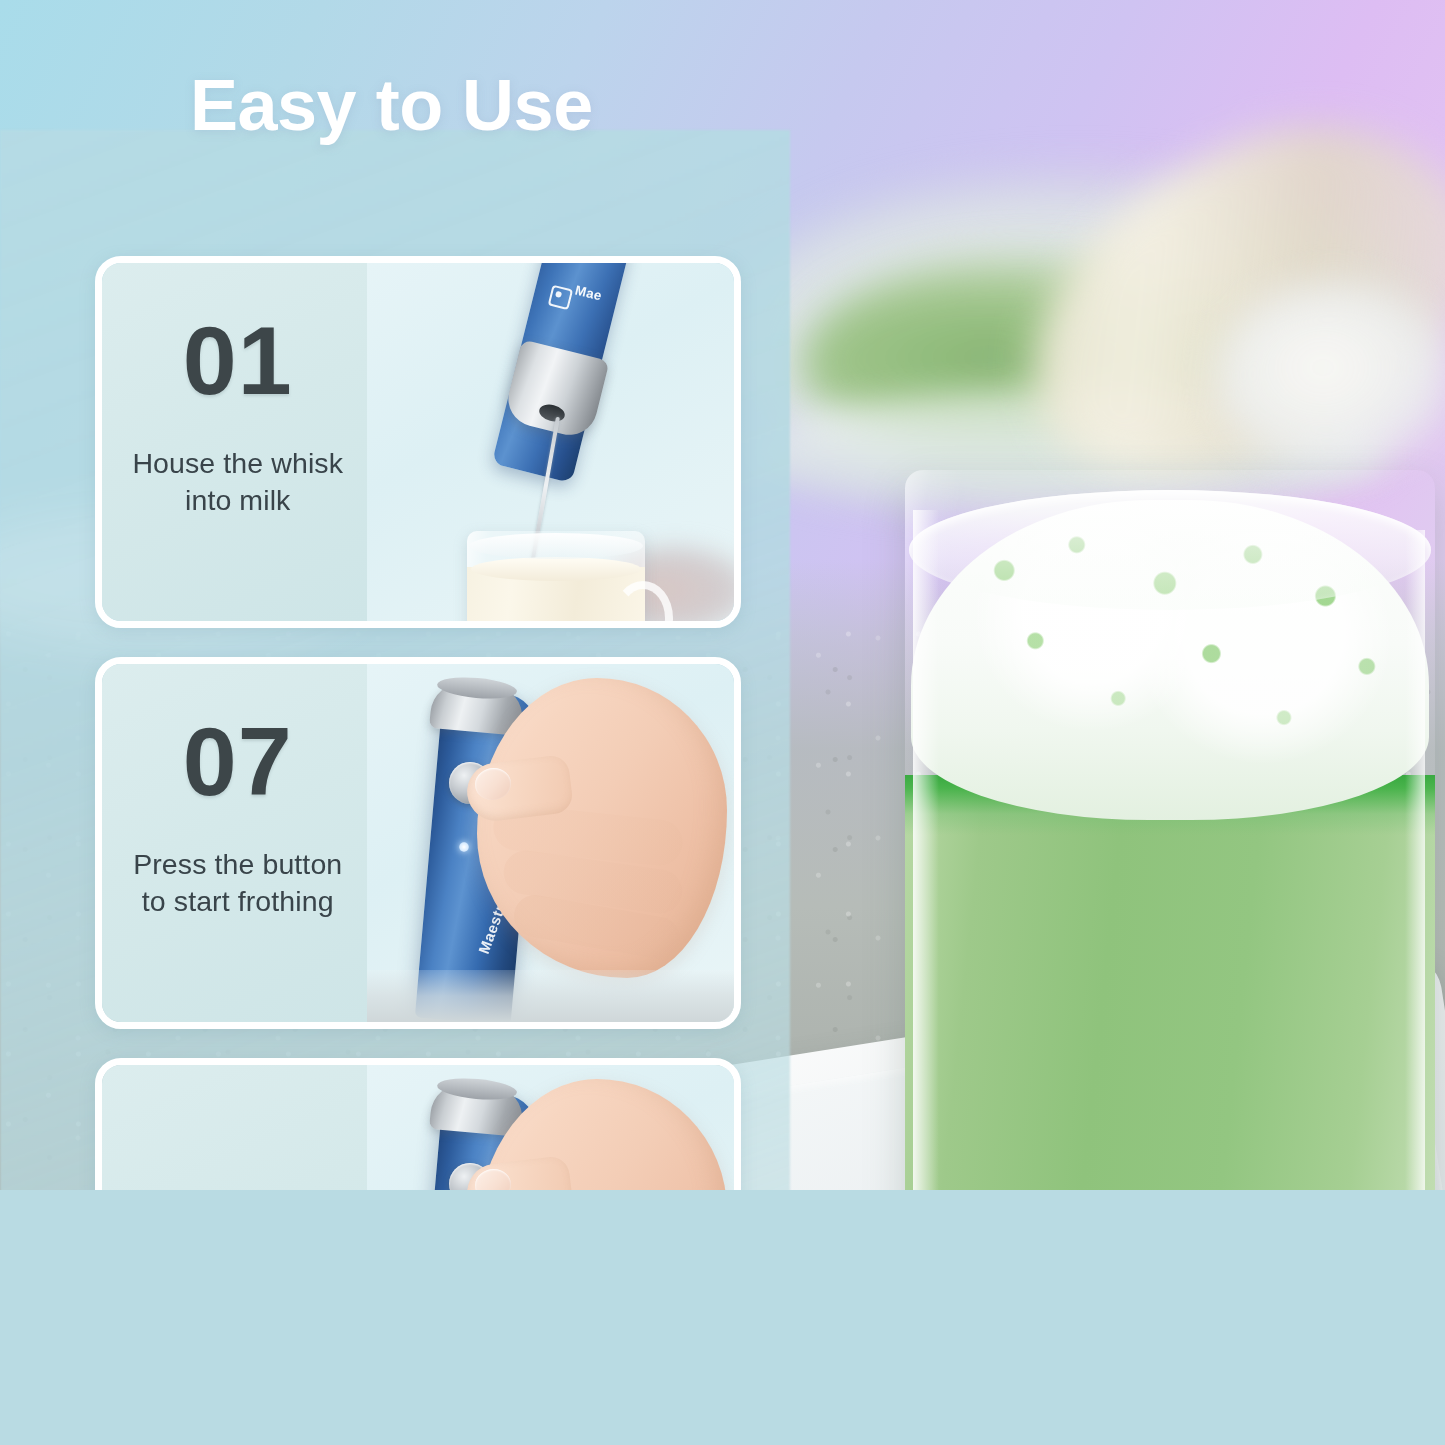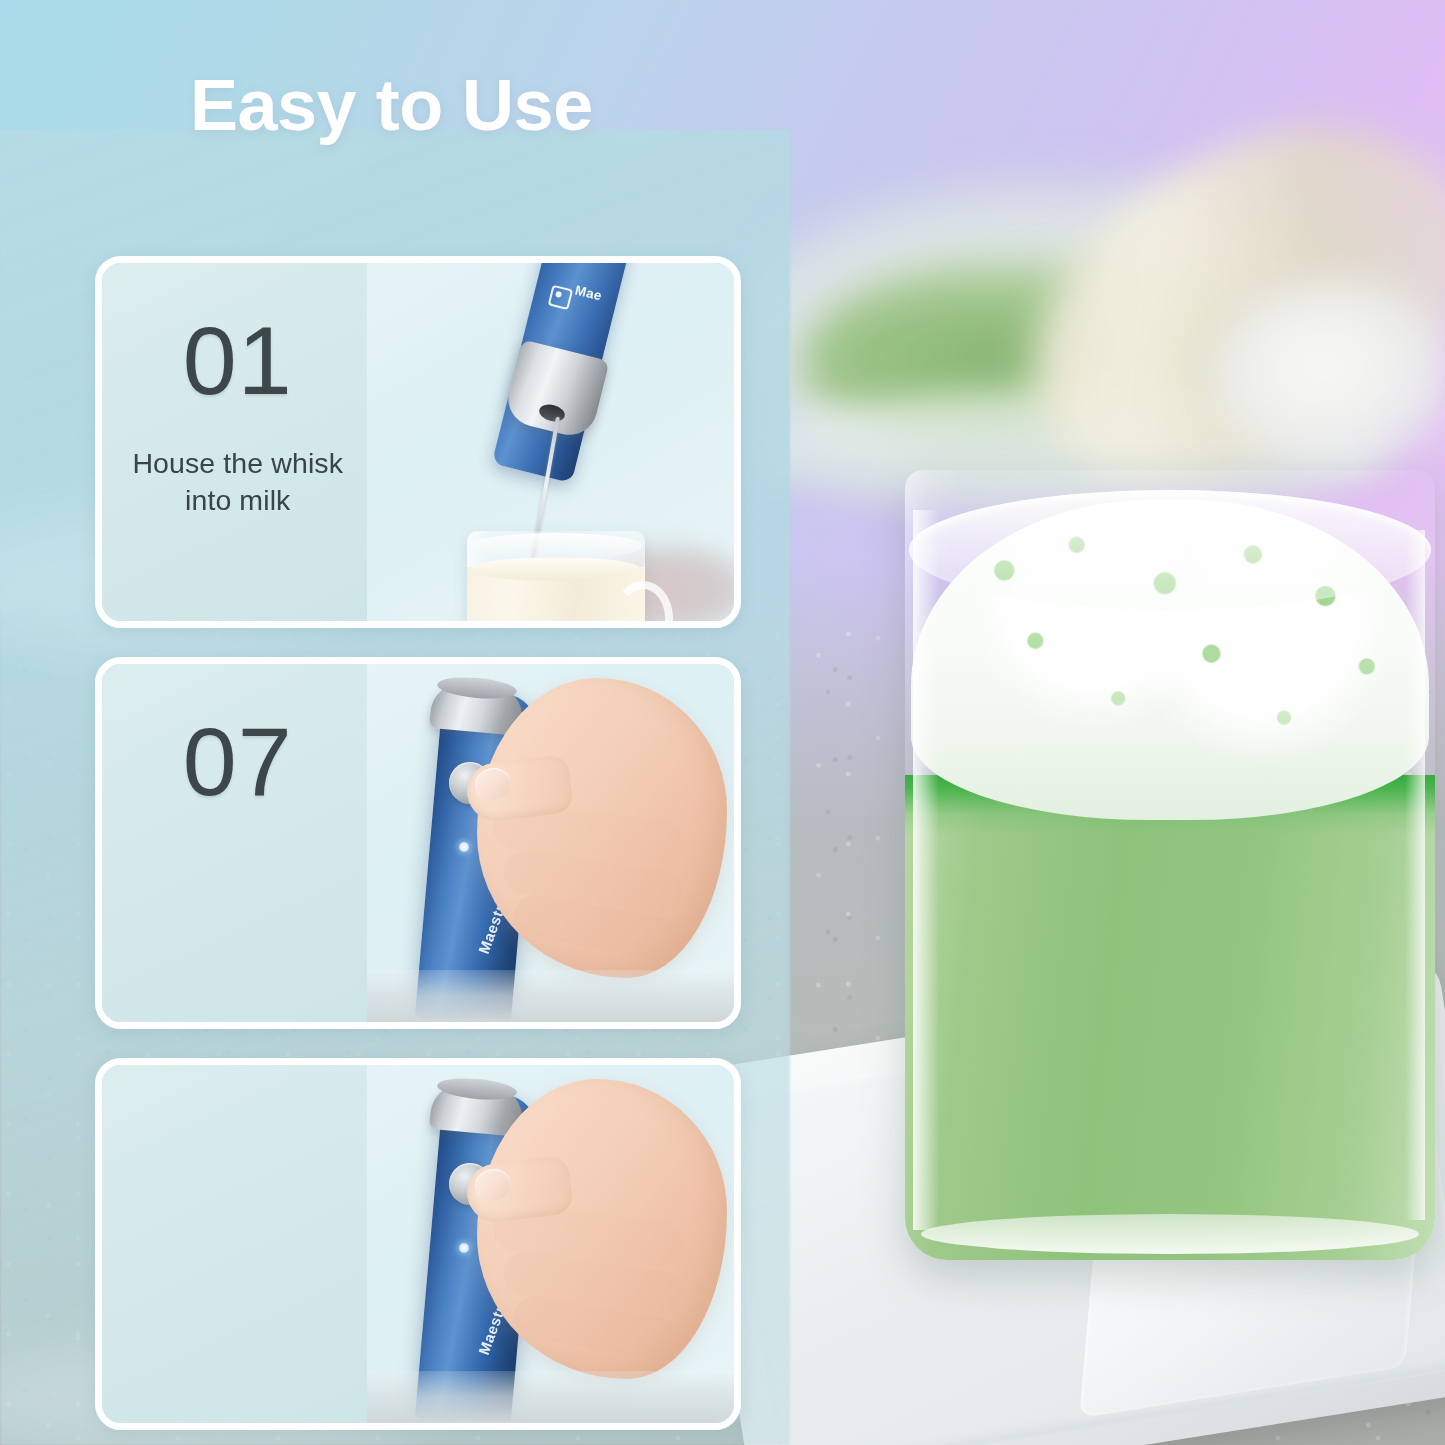--- a/index.html
+++ b/index.html
@@ -1,21 +1,21 @@
 <!DOCTYPE html>
 <html><head>
 <meta charset="utf-8">
 <style>
   html,body{margin:0;padding:0;}
   body{
     width:1445px;height:1445px;overflow:hidden;
     font-family:"Liberation Sans","DejaVu Sans",sans-serif;
     background:#b9dbe3;
   }
-  .stage{position:relative;width:1445px;height:1445px;overflow:hidden;}
+  .stage{position:relative;width:1445px;height:1190px;overflow:hidden;}
 
   
   .photo-bg{position:absolute;inset:0;
     background:
       linear-gradient(116deg,#a9dcea 0%, #b2d9e8 16%, #bcd4ec 30%, #c6c9ef 44%, #cfc3f2 56%, #ddbdf3 68%, #e2c2f2 78%, #ded0ef 88%, #d7d8ea 100%);
   }
   
   .counter{position:absolute;left:0;right:0;top:560px;bottom:0;
     background:linear-gradient(180deg,rgba(196,205,205,0) 0%, rgba(183,192,191,.45) 12%, rgba(178,186,184,.85) 30%, #b6bcb8 55%, #adb3ae 80%, #a8aea9 100%);
   }
@@ -124,21 +124,21 @@
 
   
   .cards{position:absolute;left:95px;top:256px;width:646px;}
   .card{position:relative;height:358px;margin-bottom:29px;
     border:7px solid #ffffff;border-radius:26px;overflow:hidden;
     display:flex;box-shadow:0 4px 16px rgba(120,160,175,.22);}
   .card-text{width:42%;box-sizing:border-box;
     padding:52px 16px 0 22px;
     background:linear-gradient(155deg,#dcedee 0%,#d5e9ea 45%,#cee5e7 100%);
     display:flex;flex-direction:column;align-items:center;}
-  .card-num{font-size:97px;line-height:.95;font-weight:normal;color:#3d4649;
+  .card-num{font-size:97px;line-height:.95;font-weight:bold;color:#3d4649;
     letter-spacing:1px;text-shadow:0 2px 3px rgba(120,140,145,.28);}
   .card-desc{margin-top:38px;font-size:28.5px;line-height:1.3;color:#39444a;
     text-align:center;letter-spacing:.1px;}
   .card-img{position:relative;flex:1;overflow:hidden;
     background:linear-gradient(150deg,#e6f4f7 0%,#ddf0f4 40%,#e9f5f7 100%);}
 
   
   .c1-wand{position:absolute;left:155px;top:-46px;width:82px;height:260px;
     transform:rotate(14deg);border-radius:28px 28px 12px 12px;
     background:linear-gradient(98deg,#2f5d9e 0%,#3e74b8 18%,#5c92cf 38%,#3c70b4 62%,#27508d 85%,#1d406f 100%);
@@ -282,20 +282,21 @@
           <div class="c1-milk-top"></div>
           <div class="c1-glass-rim"></div>
         </div>
         <div class="c1-handle"></div>
       </div>
     </div>
 
     <div class="card">
       <div class="card-text">
         <div class="card-num">07</div>
+        <div class="card-desc">Press the button to start frothing</div>
       </div>
       <div class="card-img">
         <div class="hand-wand">
           <div class="hand-brand">Maestri House</div>
         </div>
         <div class="hand-cap"></div>
         <div class="hand-cap-top"></div>
         <div class="hand-shape"></div>
         <div class="hand-f1"></div>
         <div class="hand-f2"></div>

